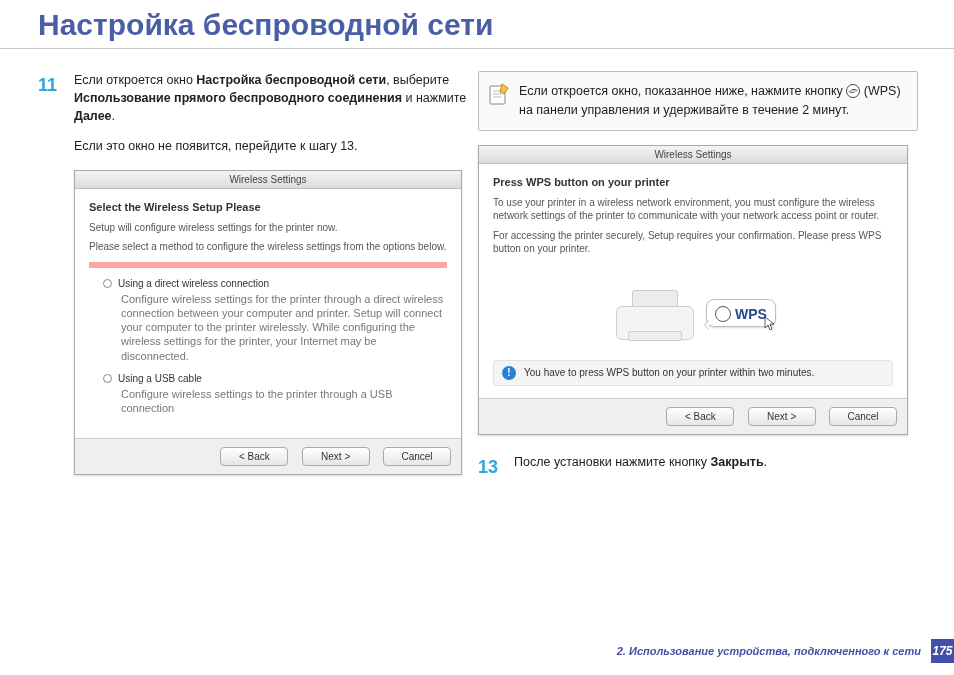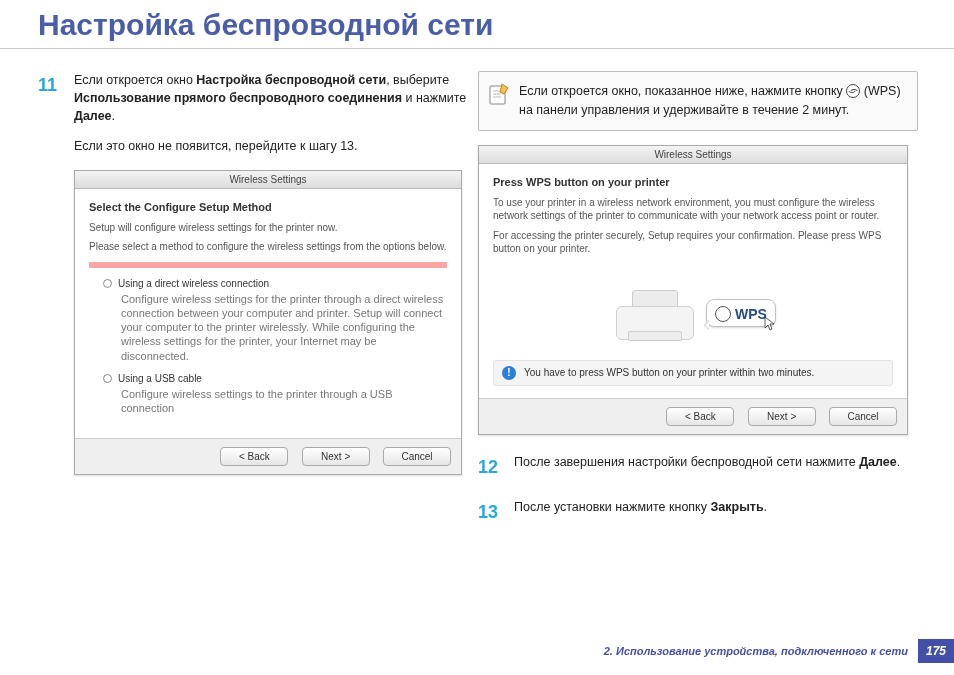--- a/index.html
+++ b/index.html
@@ -236,21 +236,21 @@
     display: flex;
     align-items: center;
     font-size: 11px;
     font-style: italic;
   }
   .footer-text { color: #4450a8; font-weight: bold; padding-right: 10px; }
   .page-badge {
     background: #4450a8;
     color: #fff;
     font-weight: bold;
-    width: 36px;
+    width: 23px;
     text-align: center;
     padding: 5px 0;
     font-size: 12px;
   }
 </style>
 </head>
 <body>
 
 <div class="page-title">Настройка беспроводной сети</div>
 
@@ -263,21 +263,21 @@
         <div>
           <span>Если откроется окно </span><span class="bold">Настройка беспроводной сети</span><span>, выберите </span><span class="bold">Использование прямого беспроводного соединения</span><span> и нажмите </span><span class="bold">Далее</span><span>.</span>
         </div>
         <div style="margin-top:12px">Если это окно не появится, перейдите к шагу 13.</div>
       </div>
     </div>
 
     <div class="dialog">
       <div class="dlg-titlebar">Wireless Settings</div>
       <div class="dlg-body">
-        <div class="dlg-heading">Select the Configure Setup Method</div>
+        <div class="dlg-heading">Select the Wireless Setup Please</div>
         <div class="dlg-text">Setup will configure wireless settings for the printer now.</div>
         <div class="dlg-text">Please select a method to configure the wireless settings from the options below.</div>
         <div class="opt-group">
           <div class="opt">
             <span class="radio"></span><span class="opt-title">Using a direct wireless connection</span>
             <div class="opt-desc">Configure wireless settings for the printer through a direct wireless connection between your computer and printer. Setup will connect your computer to the printer wirelessly.
 While configuring the wireless settings for the printer, your Internet may be disconnected.</div>
           </div>
           <div class="opt">
             <span class="radio"></span><span class="opt-title">Using a USB cable</span>
@@ -332,26 +332,20 @@
           <div>You have to press WPS button on your printer within two minutes.</div>
         </div>
       </div>
       <div class="dlg-footer">
         <span class="btn">&lt; Back</span>
         <span class="btn">Next &gt;</span>
         <span class="btn">Cancel</span>
       </div>
     </div>
 
-    <div class="step">
-      <div class="step-num">12</div>
-      <div class="step-body">
-        <span>После завершения настройки беспроводной сети нажмите </span><span class="bold">Далее</span><span>.</span>
-      </div>
-    </div>
 
     <div class="step">
       <div class="step-num">13</div>
       <div class="step-body">
         <span>После установки нажмите кнопку </span><span class="bold">Закрыть</span><span>.</span>
       </div>
     </div>
   </div>
 </div>
 

